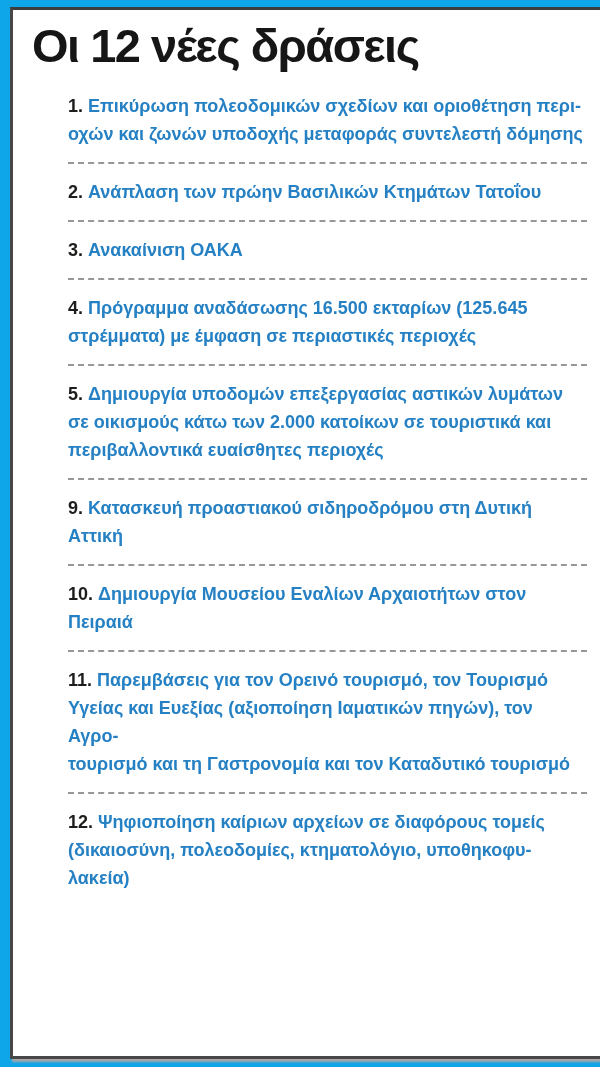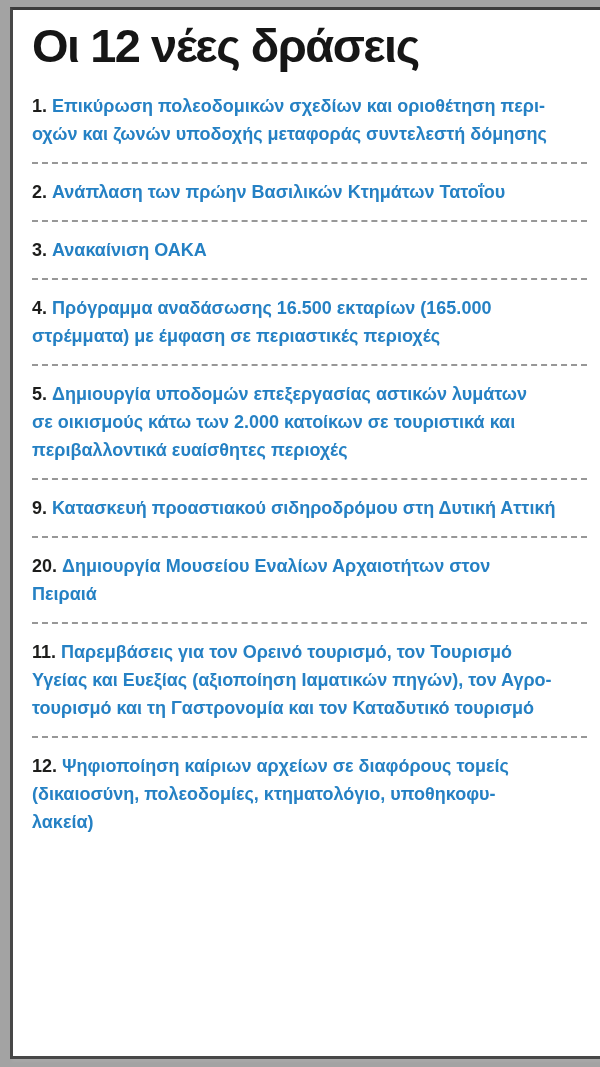--- a/index.html
+++ b/index.html
@@ -1,21 +1,21 @@
 <!DOCTYPE html>
 <html lang="el"><head>
 <meta charset="utf-8">
 <style>
   * { margin: 0; padding: 0; box-sizing: content-box; }
   html, body { background: #ffffff; }
   .page {
     position: relative;
     width: 600px;
     height: 1067px;
-    background: #a3a3a3;
+    background: #0ea5e9;
     overflow: hidden;
     font-family: "Liberation Sans", "DejaVu Sans", sans-serif;
   }
   .panel {
     position: absolute;
     left: 10px;
     top: 7px;
     width: 555px;
     height: 1034px;
     background: #ffffff;
@@ -35,20 +35,21 @@
     margin-bottom: 8px;
     white-space: nowrap;
   }
   .action-list { list-style: none; }
   .action-item {
     padding: 14px 0;
     border-bottom: 2px dashed #979797;
     font-size: 18px;
     line-height: 28px;
     font-weight: 700;
+    margin-left: 36px;
   }
   .action-item:last-child { border-bottom: none; }
   .item-number {
     color: #1d1d1b;
     margin-right: 5px;
   }
   .item-text {
     color: #2581c4;
     white-space: pre-wrap;
   }
@@ -68,39 +69,39 @@
 
         <li class="action-item">
           <span class="item-number">2.</span><span class="item-text">Ανάπλαση των πρώην Βασιλικών Κτημάτων Τατοΐου</span>
         </li>
 
         <li class="action-item">
           <span class="item-number">3.</span><span class="item-text">Ανακαίνιση ΟΑΚΑ</span>
         </li>
 
         <li class="action-item">
-          <span class="item-number">4.</span><span class="item-text">Πρόγραμμα αναδάσωσης 16.500 εκταρίων (165.000
+          <span class="item-number">4.</span><span class="item-text">Πρόγραμμα αναδάσωσης 16.500 εκταρίων (125.645
 στρέμματα) με έμφαση σε περιαστικές περιοχές</span>
         </li>
 
         <li class="action-item">
           <span class="item-number">5.</span><span class="item-text">Δημιουργία υποδομών επεξεργασίας αστικών λυμάτων
 σε οικισμούς κάτω των 2.000 κατοίκων σε τουριστικά και
 περιβαλλοντικά ευαίσθητες περιοχές</span>
         </li>
 
 
 
 
         <li class="action-item">
           <span class="item-number">9.</span><span class="item-text">Κατασκευή προαστιακού σιδηροδρόμου στη Δυτική Αττική</span>
         </li>
 
         <li class="action-item">
-          <span class="item-number">20.</span><span class="item-text">Δημιουργία Μουσείου Εναλίων Αρχαιοτήτων στον
+          <span class="item-number">10.</span><span class="item-text">Δημιουργία Μουσείου Εναλίων Αρχαιοτήτων στον
 Πειραιά</span>
         </li>
 
         <li class="action-item">
           <span class="item-number">11.</span><span class="item-text">Παρεμβάσεις για τον Ορεινό τουρισμό, τον Τουρισμό
 Υγείας και Ευεξίας (αξιοποίηση Ιαματικών πηγών), τον Αγρο-
 τουρισμό και τη Γαστρονομία και τον Καταδυτικό τουρισμό</span>
         </li>
 
         <li class="action-item">

